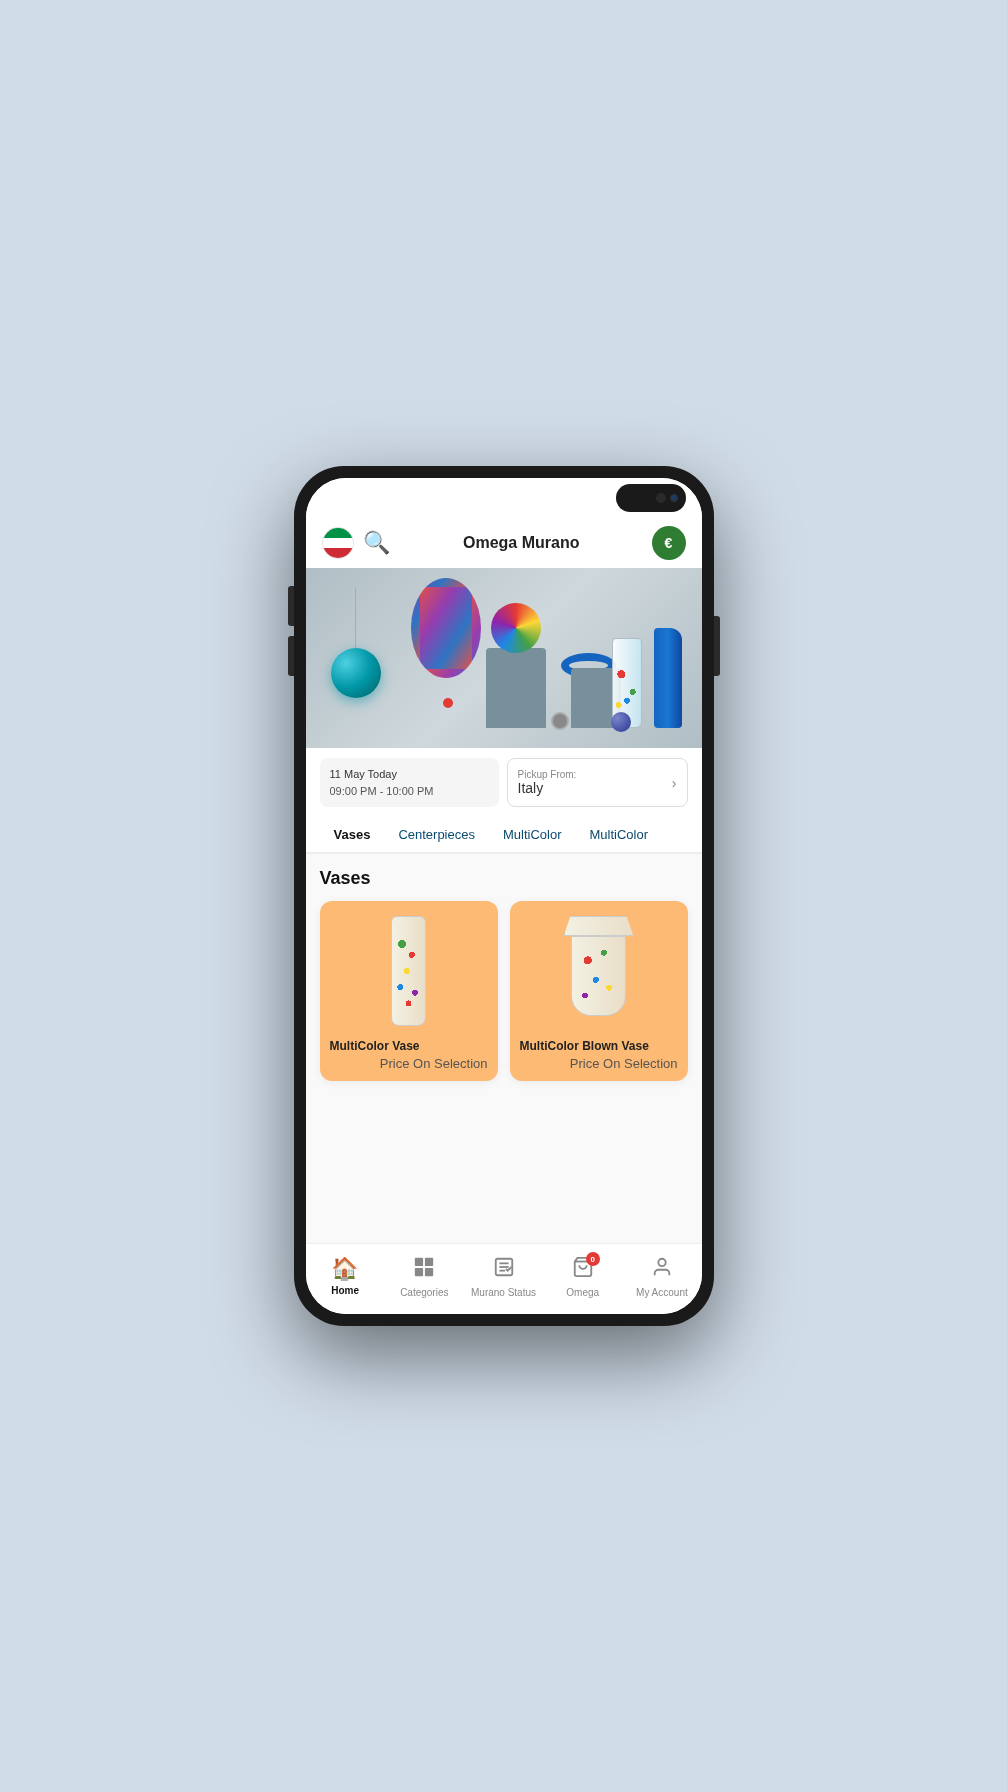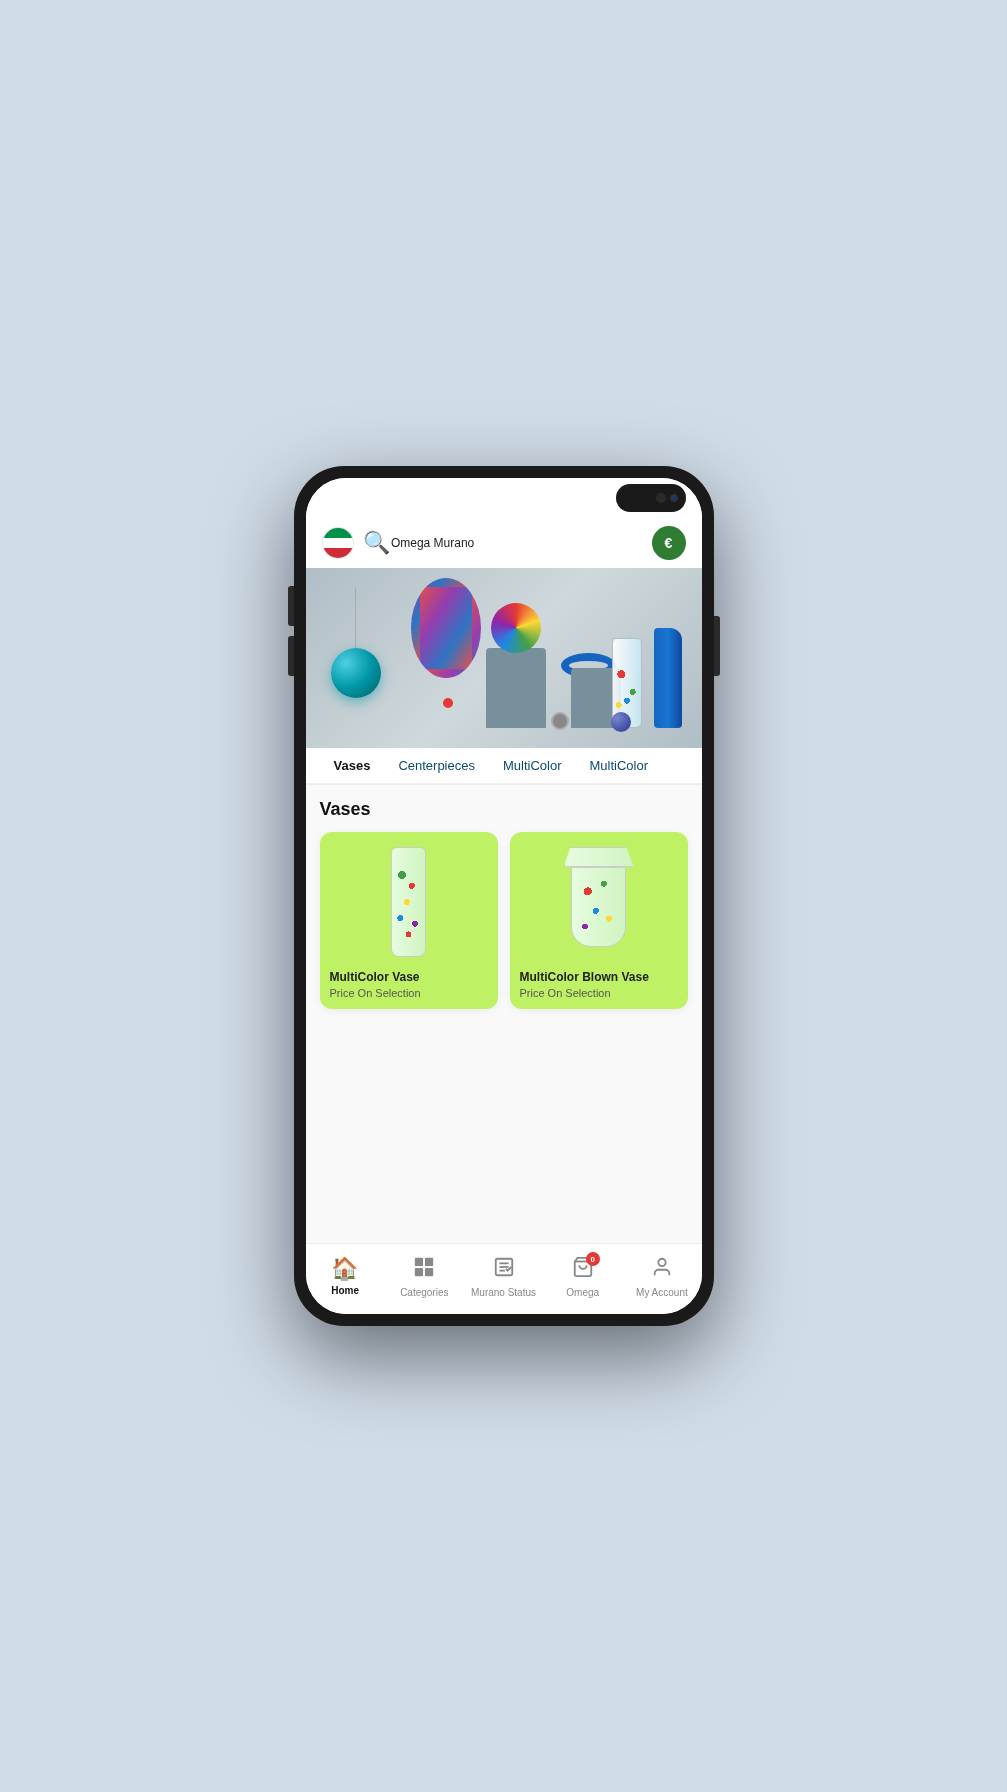--- a/index.html
+++ b/index.html
@@ -86,23 +86,23 @@
     .flag-white { flex: 1; background: #fff; }
     .flag-red { flex: 1; background: #ce2b37; }
     .search-icon-btn {
       margin-left: 10px;
       cursor: pointer;
       color: #333;
       font-size: 22px;
     }
     .header-title {
       flex: 1;
-      text-align: left;
-      font-size: 12px;
-      font-weight: 400;
+      text-align: center;
+      font-size: 16px;
+      font-weight: 700;
       color: #222;
     }
     .account-icon-btn {
       width: 34px;
       height: 34px;
       border-radius: 50%;
       background: #2e7d32;
       display: flex;
       align-items: center;
       justify-content: center;
@@ -274,21 +274,21 @@
       font-weight: 700;
       color: #111;
       margin-bottom: 12px;
     }
     .products-grid {
       display: grid;
       grid-template-columns: 1fr 1fr;
       gap: 12px;
     }
     .product-card {
-      background: #bef264;
+      background: #fdba74;
       border-radius: 12px;
       padding: 10px;
       box-shadow: 0 2px 8px rgba(0,0,0,0.06);
       cursor: pointer;
     }
     .product-image-area {
       width: 100%;
       height: 120px;
       display: flex;
       align-items: center;
@@ -354,22 +354,23 @@
         radial-gradient(circle at 70% 65%, #fdd835 0 3px, transparent 3px),
         radial-gradient(circle at 25% 75%, #8e24aa 0 3px, transparent 3px);
     }
     .product-name {
       font-size: 12px;
       font-weight: 600;
       color: #222;
       margin-bottom: 3px;
     }
     .product-price {
-      font-size: 11px;
+      font-size: 13px;
       color: #555;
+      text-align: right;
     }
     
     .bottom-nav {
       display: flex;
       background: #fff;
       border-top: 1px solid #eee;
       padding: 8px 0 12px;
       flex-shrink: 0;
     }
     .nav-item {
@@ -484,20 +485,33 @@
         <div class="bottle-paint"></div>
       </div>
 
       <div class="blue-vase"></div>
 
       <div style="position:absolute;left:245px;bottom:18px;width:18px;height:18px;border-radius:50%;background:#888;border:2px solid #aaa;"></div>
 
       <div style="position:absolute;left:305px;bottom:16px;width:20px;height:20px;border-radius:50%;background:radial-gradient(circle at 30% 30%,#7986cb,#283593);"></div>
     </div>
 
+    <div class="info-bar">
+      <div class="date-box">
+        <div class="date-line1">11 May Today</div>
+        <div class="date-line2">09:00 PM - 10:00 PM</div>
+      </div>
+      <div class="pickup-box">
+        <div class="pickup-content">
+          <div class="pickup-label">Pickup From:</div>
+          <div class="pickup-value">Italy</div>
+        </div>
+        <div class="pickup-arrow">›</div>
+      </div>
+    </div>
 
     <div class="tabs-bar">
       <div class="tab-item active">Vases</div>
       <div class="tab-item">Centerpieces</div>
       <div class="tab-item">MultiColor</div>
       <div class="tab-item">MultiColor</div>
     </div>
 
     <div class="main-content">
       <div class="section-title">Vases</div>

